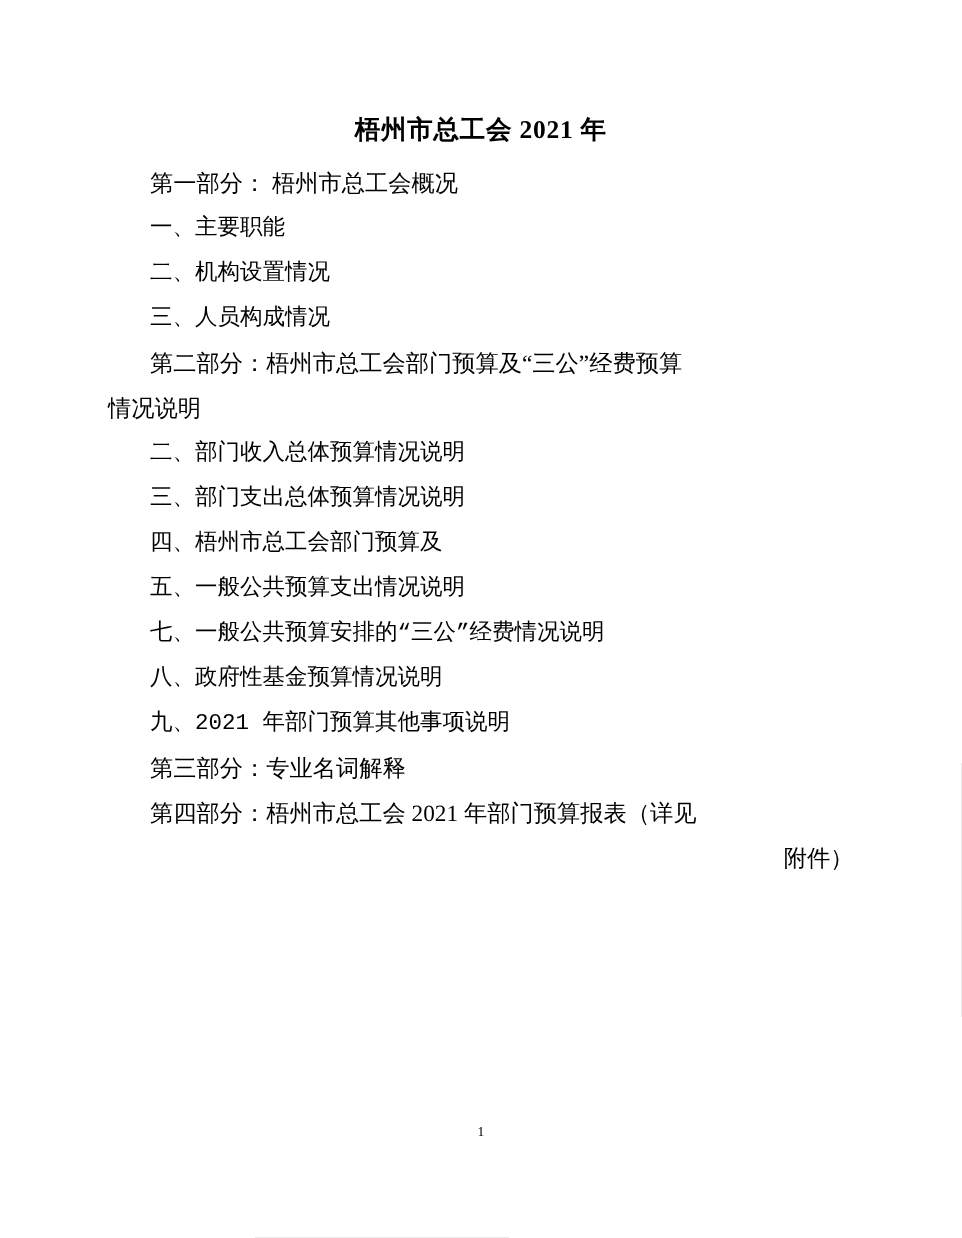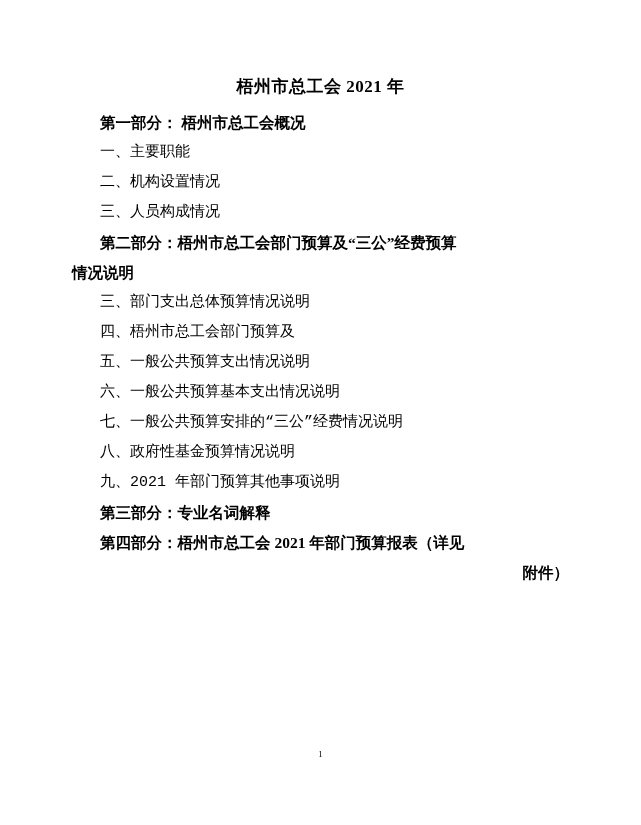--- a/index.html
+++ b/index.html
@@ -49,21 +49,21 @@
     font-weight: bold;
     font-size: 17px;
     letter-spacing: 6px;
     margin-top: 72px;
     margin-bottom: 4px;
   }
   .toc {
     margin-top: 6px;
   }
   .toc-part {
-    font-weight: bold;
+    font-weight: normal;
     font-size: 15.5px;
     line-height: 30px;
     text-indent: 28px;
     color: #000;
   }
   .toc-item {
     font-size: 15px;
     line-height: 30px;
     text-indent: 28px;
     color: #000;
@@ -90,24 +90,24 @@
     </div>
 
 
     <div class="toc">
       <div class="toc-part">第一部分：  梧州市总工会概况</div>
       <div class="toc-item">一、主要职能</div>
       <div class="toc-item">二、机构设置情况</div>
       <div class="toc-item">三、人员构成情况</div>
       <div class="toc-part">第二部分：梧州市总工会部门预算及“三公”经费预算</div>
       <div class="toc-part" style="text-indent:0;">情况说明</div>
+      <div class="toc-item">二、部门收入总体预算情况说明</div>
       <div class="toc-item">三、部门支出总体预算情况说明</div>
       <div class="toc-item">四、梧州市总工会部门预算及</div>
       <div class="toc-item">五、一般公共预算支出情况说明</div>
-      <div class="toc-item">六、一般公共预算基本支出情况说明</div>
       <div class="toc-item">七、一般公共预算安排的“三公”经费情况说明</div>
       <div class="toc-item">八、政府性基金预算情况说明</div>
       <div class="toc-item">九、2021 年部门预算其他事项说明</div>
       <div class="toc-part">第三部分：专业名词解释</div>
       <div class="toc-part">第四部分：梧州市总工会 2021 年部门预算报表（详见</div>
       <div class="toc-part" style="text-indent:0;text-align:right;">附件）</div>
     </div>
 
   </div>
   <div class="page-number">1</div>

